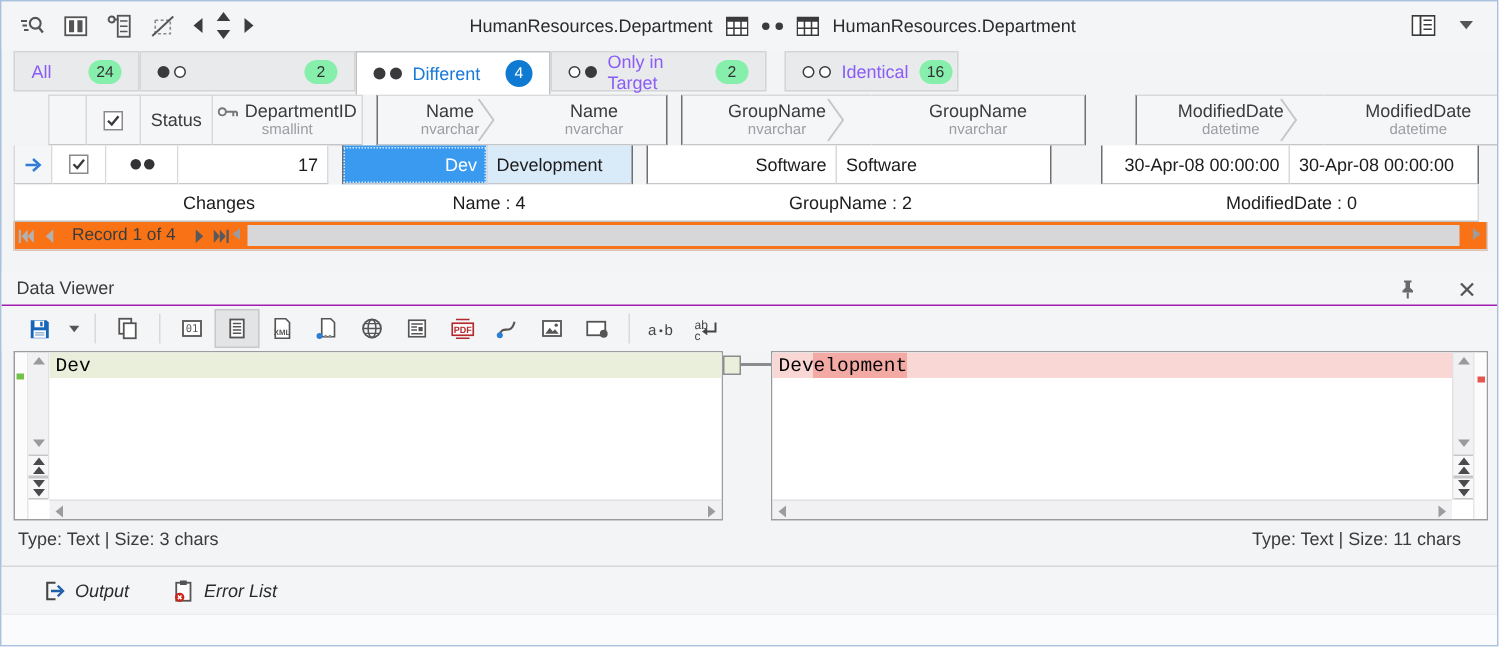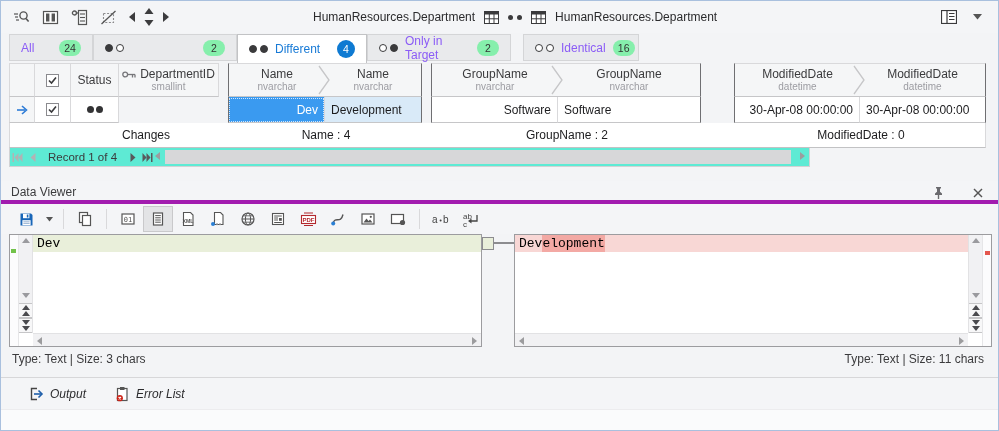--- a/index.html
+++ b/index.html
@@ -40,21 +40,21 @@
   .dot.f { background:#3a3a3c; }
 
   
   .cell {
     position:absolute; border-right:1px solid #d9d9db; border-bottom:1px solid #c6c6c8;
     background:#fff; display:flex; align-items:center; font-size:12px; color:#1c1c1e;
   }
   .hc { background:#f5f6f7; border-top:1px solid #d9d9db; flex-direction:column; justify-content:center; }
   .hc .cname { color:#3b3b3d; line-height:13px; }
   .hc .ctype { color:#9c9ca2; font-size:10px; line-height:11px; }
-  .r-hdr { top:62px; height:34px; }
+  .r-hdr { top:62px; height:34px;margin-left:23px; }
   .r-dat { top:96px; height:26px; }
   .x-ind  { left:8px;  width:26px; border-left:1px solid #d9d9db; }
   .x-chk  { left:34px; width:36px; justify-content:center; }
   .x-sta  { left:70px; width:48px; justify-content:center; }
   .x-dep  { left:118px; width:100px; }
   .x-nams { left:227px; width:97px; }
   .x-namt { left:324px; width:97px; }
   .x-grps { left:430px; width:127px; }
   .x-grpt { left:557px; width:143px; }
   .x-mods { left:733px; width:126px; }
@@ -68,39 +68,39 @@
   .diff-cell { background:#d9eaf8; }
   .pair-chev { position:absolute; z-index:3; }
   .checkbox { width:13px; height:13px; border:1px solid #8a8a8e; background:#fff; display:flex; align-items:center; justify-content:center; }
   .status-dots { display:flex; gap:2px; }
   .sdot { width:7px; height:7px; border-radius:50%; background:#333335; }
 
   #changes-row { position:absolute; left:8px; top:122px; width:977px; height:25px; background:#fff;
     border:0 solid #d9d9db; border-left-width:1px; border-right-width:1px; border-bottom:1px solid #c2c2c4; }
   .chg-lbl { position:absolute; top:5px; font-size:12px; color:#1c1c1e; transform:translateX(-50%); white-space:nowrap; }
 
-  #nav-row { position:absolute; left:8px; top:147px; width:801px; height:19px; background:#5eead4;
+  #nav-row { position:absolute; left:8px; top:147px; width:983px; height:19px; background:#f97316;
     border:1px solid #d2d2d4; border-top:none; display:flex; align-items:center; }
   .navbtn { width:15px; height:17px; display:flex; align-items:center; justify-content:center; }
   #nav-label { font-size:11.5px; color:#3b3b3d; padding:0 8px; white-space:nowrap; }
   #nav-scroll { position:relative; flex:1; height:100%; }
   #nav-thumb { position:absolute; left:10px; top:2px; right:18px; height:14px; background:#d7d7d9; }
   .scr-arrow-l { position:absolute; left:0px; top:4px; }
   .scr-arrow-r { position:absolute; right:4px; top:4px; }
 
   
   .tri { width:0; height:0; display:inline-block; }
   .tri.l { border-top:4px solid transparent; border-bottom:4px solid transparent; border-right:5px solid #9c9c9e; }
   .tri.r { border-top:4px solid transparent; border-bottom:4px solid transparent; border-left:5px solid #6a6a6c; }
   .tri.u { border-left:4px solid transparent; border-right:4px solid transparent; border-bottom:5px solid #9a9a9e; }
   .tri.d { border-left:4px solid transparent; border-right:4px solid transparent; border-top:5px solid #9a9a9e; }
   .tri.dk { border-bottom-color:#4a4a4e; border-top-color:#4a4a4e; }
 
   
-  #dv-title { position:absolute; left:0; top:180px; width:100%; height:23px; background:#f4f5f7; border-bottom:4px solid #a21caf; }
+  #dv-title { position:absolute; left:0; top:180px; width:100%; height:23px; background:#f4f5f7; border-bottom:1px solid #a21caf; }
   #dv-title .t { position:absolute; left:10px; top:4px; color:#3b3b3d; }
   #dv-pin { position:absolute; right:52px; top:4px; width:16px; height:16px; display:flex; align-items:center; justify-content:center; }
   #dv-close { position:absolute; right:12px; top:4px; width:16px; height:16px; display:flex; align-items:center; justify-content:center; }
 
   #dv-toolbar { position:absolute; left:0; top:203px; width:100%; height:30px; background:#f4f5f7; display:flex; align-items:center; padding-left:10px; }
   .dvbtn { width:30px; height:26px; display:flex; align-items:center; justify-content:center; }
   .dvbtn.narrow { width:16px; }
   .dvbtn.active { background:#e3e4e6; border:1px solid #c9c9cb; }
   .dvsep { width:1px; height:20px; background:#d9d9db; margin:0 6px; }
 
@@ -131,21 +131,21 @@
   #pane-left  .hscroll { left:23px; right:0; }
   #pane-right .hscroll { left:0; right:23px; }
   .hs-l { position:absolute; left:4px; top:3px; }
   .hs-r { position:absolute; right:4px; top:3px; }
 
   #connector-line { position:absolute; left:493px; top:241px; width:20px; height:2px; background:#8c8c8f; }
   #connector-stub { position:absolute; left:481px; top:236px; width:12px; height:13px; background:#e9efda; border:1px solid #8c8c8f; }
 
   .pane-status { position:absolute; top:351px; font-size:12px; color:#3b3b3d; }
   #status-left { left:11px; }
-  #status-right { right:14px; }
+  #status-right { right:24px; }
 
   #bottom-divider { position:absolute; left:0; top:376px; width:100%; height:1px; background:#d7d7d9; }
   #bottom-tabs { position:absolute; left:0; top:377px; width:100%; height:31px; background:#f4f5f7; display:flex; align-items:center; padding-left:28px; gap:28px; }
   .btab { display:flex; align-items:center; gap:6px; color:#2b2b2d;font-style:italic; }
   #bottom-strip { position:absolute; left:0; top:408px; width:100%; bottom:0; background:#fafbfc; border-top:1px solid #ececee; }
 
   svg { display:block; }
 </style>
 </head>
 <body>
@@ -373,20 +373,21 @@
           <path d="M2 5.5 L4.5 8 L9 2.5" fill="none" stroke="#3a3a3c" stroke-width="1.6"></path>
         </svg>
     </span>
   </div>
   <div class="cell r-dat x-sta">
     <span class="status-dots">
         <span class="sdot"></span>
         <span class="sdot"></span>
       </span>
   </div>
+  <div class="cell r-dat x-dep alignR">17</div>
   <div class="cell r-dat x-nams alignR sel-cell bl-dark">Dev</div>
   <div class="cell r-dat x-namt alignL diff-cell br-dark">Development</div>
   <div class="cell r-dat x-grps alignR bl-dark">Software</div>
   <div class="cell r-dat x-grpt alignL br-dark">Software</div>
   <div class="cell r-dat x-mods alignR bl-dark">30-Apr-08 00:00:00</div>
   <div class="cell r-dat x-modt alignL br-dark">30-Apr-08 00:00:00</div>
 
   <div id="changes-row">
     <span class="chg-lbl" style="left:136px;">Changes</span>
     <span class="chg-lbl" style="left:316px;">Name : 4</span>

